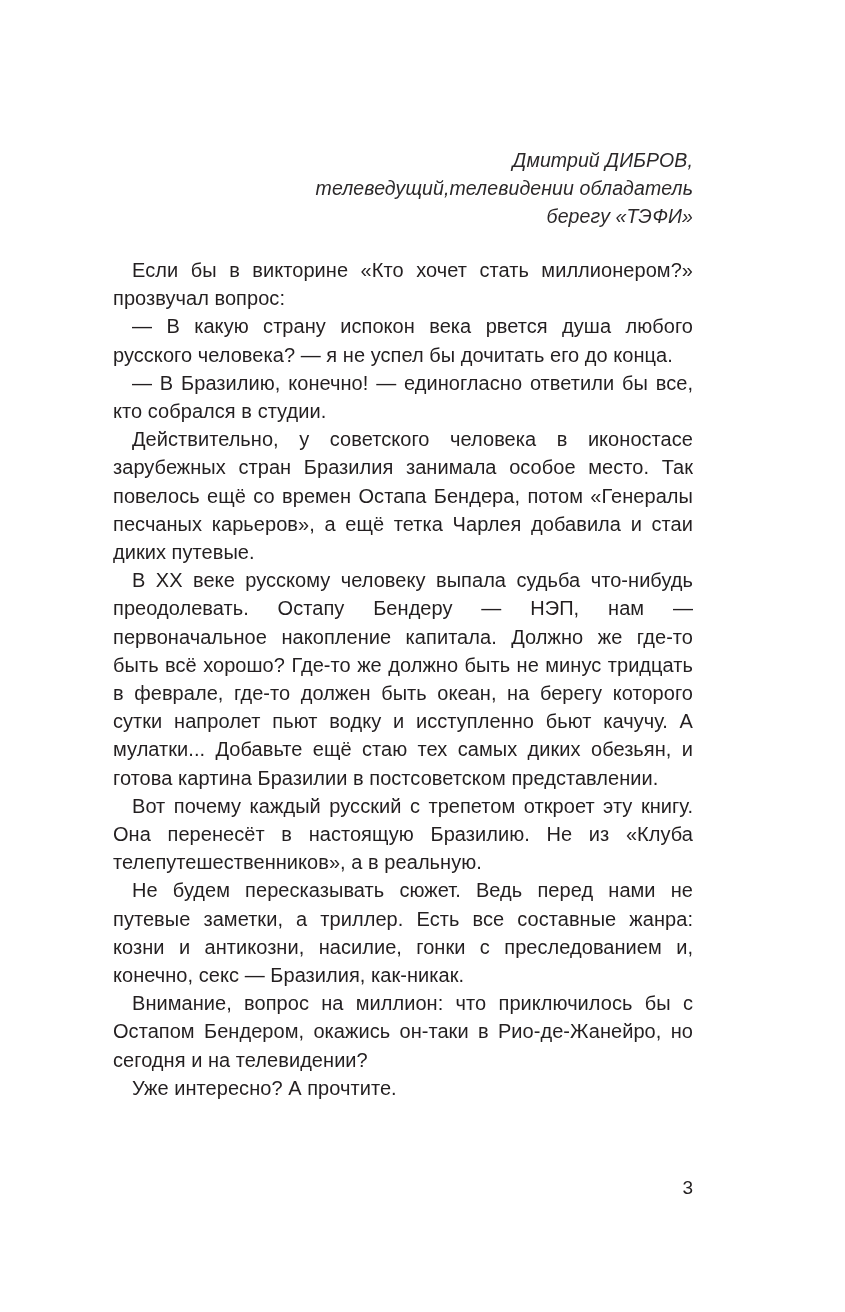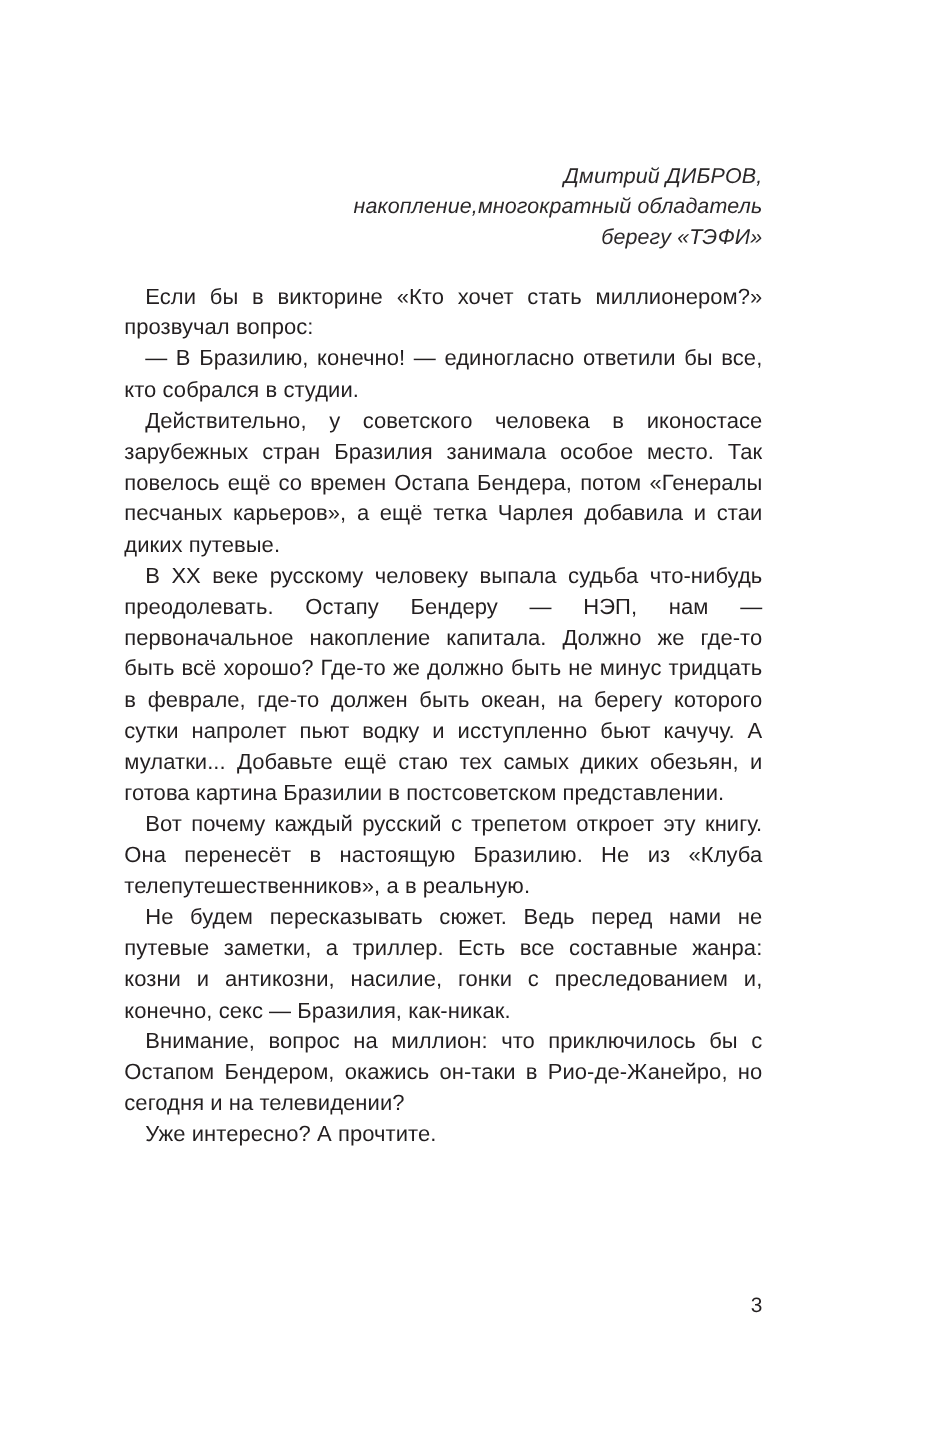--- a/index.html
+++ b/index.html
@@ -78,26 +78,27 @@
     color: #231f20;
   }
 </style>
 </head>
 <body>
 
 <div class="page">
 
   <div class="attribution">
     <span class="attr-line">Дмитрий ДИБРОВ,</span>
-    <span class="attr-line">накопление,многократный обладатель</span>
+    <span class="attr-line">телеведущий,телевидении обладатель</span>
     <span class="attr-line">берегу «ТЭФИ»</span>
   </div>
 
   <div class="body-text">
       <p>Если бы в викторине «Кто хочет стать миллионе­ром?» прозвучал вопрос:</p>
+      <p>— В какую страну испокон века рвется душа любо­го русского человека? — я не успел бы дочитать его до конца.</p>
       <p>— В Бразилию, конечно! — единогласно ответили бы все, кто собрался в студии.</p>
       <p>Действительно, у советского человека в иконо­стасе зарубежных стран Бразилия занимала особое место. Так повелось ещё со времен Остапа Бендера, потом «Генералы песчаных карьеров», а ещё тетка Чарлея добавила и стаи диких путевые.</p>
       <p>В XX веке русскому человеку выпала судьба что-ни­будь преодолевать. Остапу Бендеру — НЭП, нам — первоначальное накопление капитала. Должно же где-то быть всё хорошо? Где-то же должно быть не минус тридцать в феврале, где-то должен быть океан, на берегу которого сутки напролет пьют водку и иссту­пленно бьют качучу. А мулатки... Добавьте ещё стаю тех самых диких обезьян, и готова картина Бразилии в постсоветском представлении.</p>
       <p>Вот почему каждый русский с трепетом откроет эту книгу. Она перенесёт в настоящую Бразилию. Не из «Клуба телепутешественников», а в реальную.</p>
       <p>Не будем пересказывать сюжет. Ведь перед нами не путевые заметки, а триллер. Есть все составные жанра: козни и антикозни, насилие, гонки с преследованием и, конечно, секс — Бразилия, как-никак.</p>
       <p>Внимание, вопрос на миллион: что приключилось бы с Остапом Бендером, окажись он-таки в Рио-де-Жанейро, но сегодня и на телевидении?</p>
       <p>Уже интересно? А прочтите.</p>
     </div>
 
   <div class="folio">3</div>

